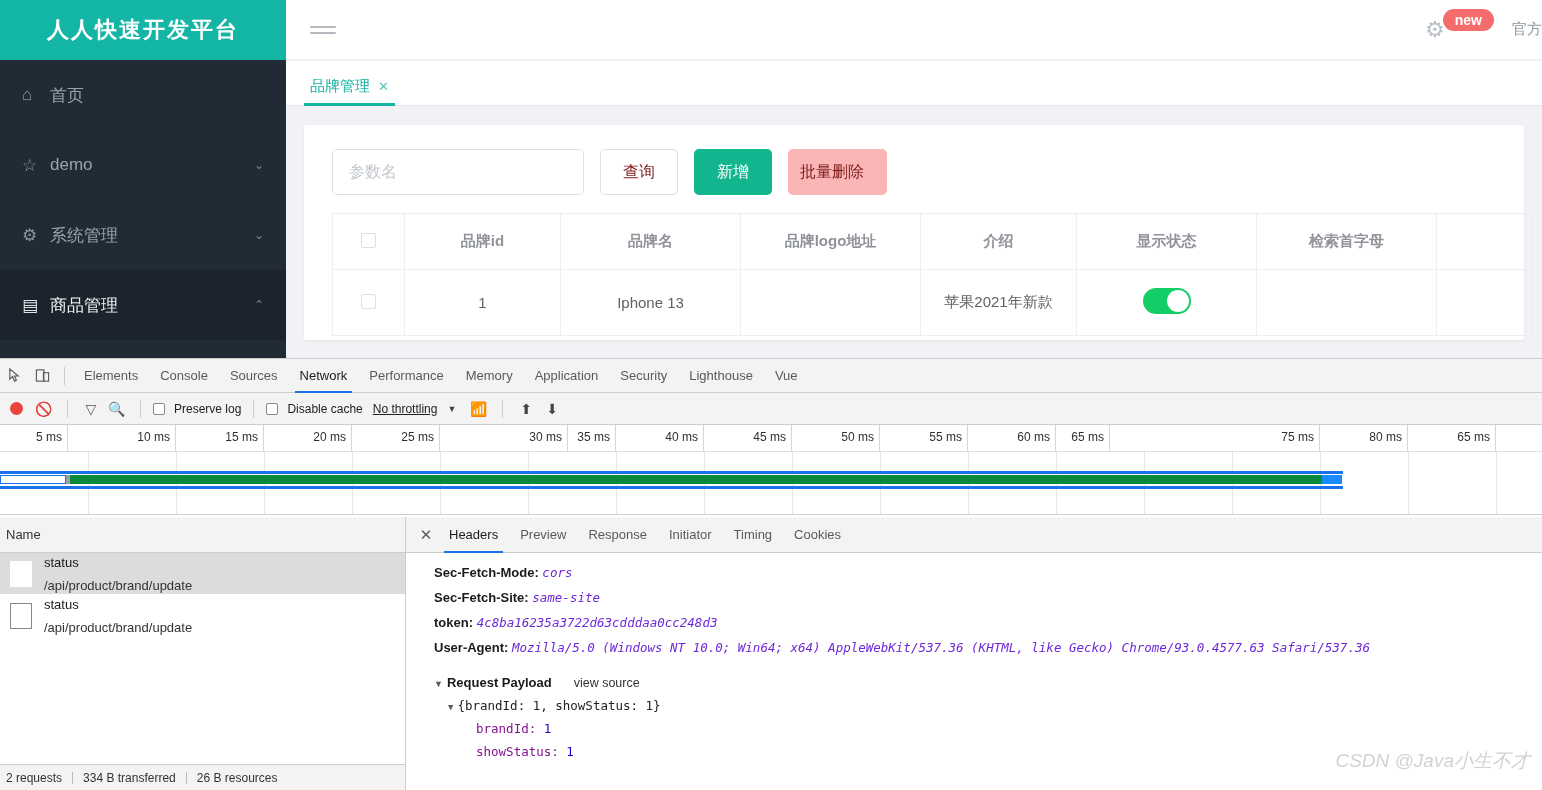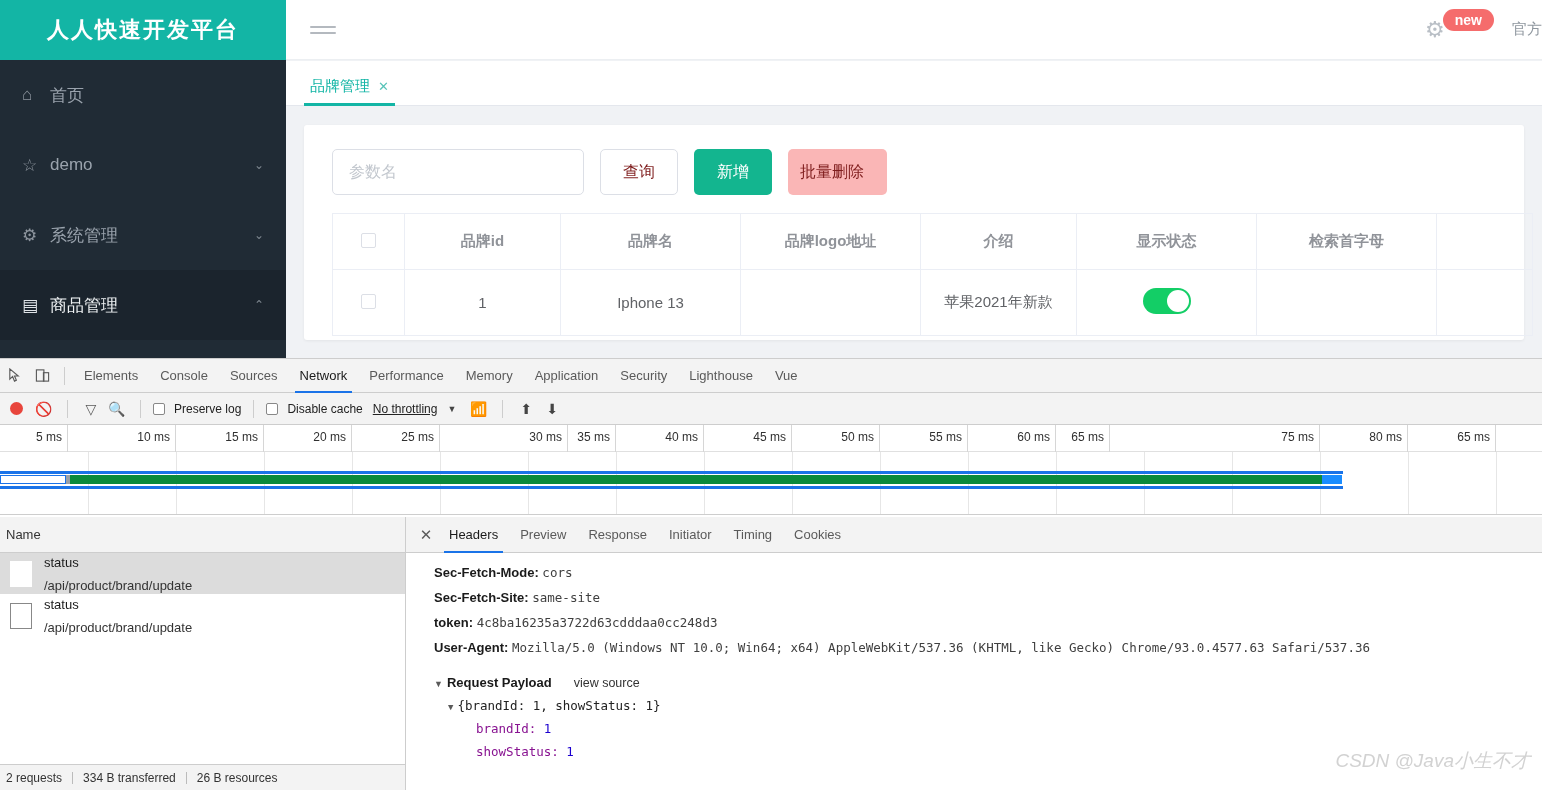--- a/index.html
+++ b/index.html
@@ -166,21 +166,21 @@
   .right-pane { flex: 1; position: relative; background: #fff; overflow: hidden; }
   .rp-tabs { height: 36px; background: #f3f3f3; border-bottom: 1px solid #cdcdcd; display: flex; align-items: center; padding-left: 8px; }
   .rp-close { font-size: 15px; color: #5a5a5a; cursor: pointer; width: 24px; text-align: center; }
   .rp-tab { padding: 0 11px; height: 36px; line-height: 36px; font-size: 13px; color: #5a5a5a; cursor: pointer; position: relative; }
   .rp-tab.active { color: #1a1a1a; }
   .rp-tab.active::after { content:""; position:absolute; left:6px; right:6px; bottom:0; height:2px; background:#1a73e8; }
 
   .hdr-body { padding: 8px 0 0 28px; font-size: 13px; }
   .hdr-line { padding: 4px 0 6px 0; white-space: nowrap; }
   .hdr-k { font-weight: bold; color: #1a1a1a; font-family: "Liberation Sans", sans-serif; }
-  .hdr-v { color: #404040; font-family: "DejaVu Sans Mono", "Liberation Mono", monospace; font-size: 12.5px; }
+  .hdr-v { color: #6d28d9; font-family: "DejaVu Sans Mono", "Liberation Mono", monospace; font-size: 12.5px; font-style: italic; }
   .sec-title { margin-top: 10px; padding: 4px 0; font-size: 13px; display: flex; align-items: baseline; gap: 22px; }
   .tri { font-size: 9px; color: #5a5a5a; margin-right: 4px; cursor: pointer; }
   .sec-name { font-weight: bold; color: #1a1a1a; }
   .view-src { color: #333; font-size: 12.5px; cursor: pointer; }
   .mono { font-family: "DejaVu Sans Mono", "Liberation Mono", monospace; font-size: 12.5px; }
   .jl1 { padding: 4px 0 4px 14px; color: #222; }
   .jl2 { padding: 4px 0 4px 42px; }
   .jkey { color: #881391; }
   .jnum { color: #1c00cf; }
 

